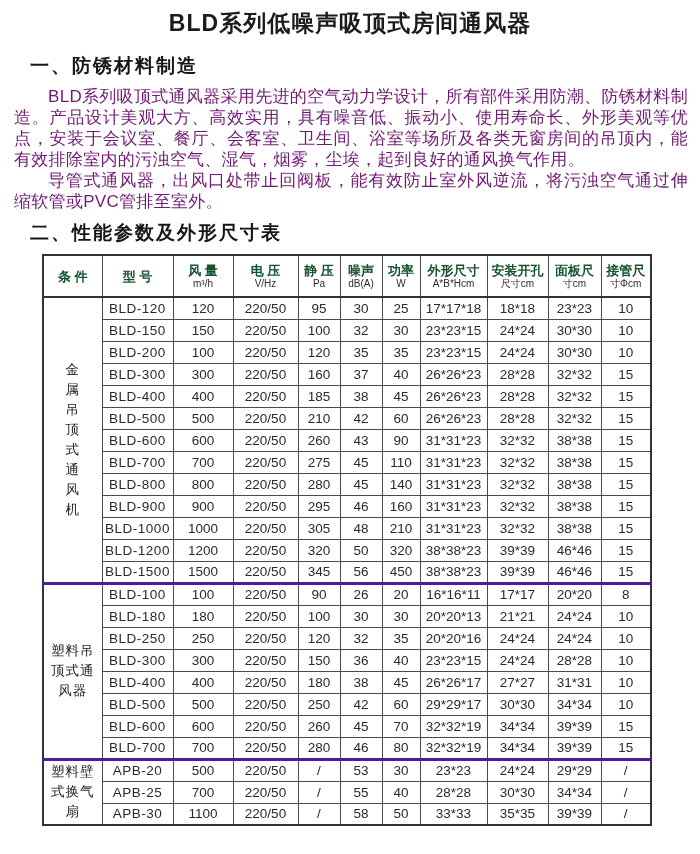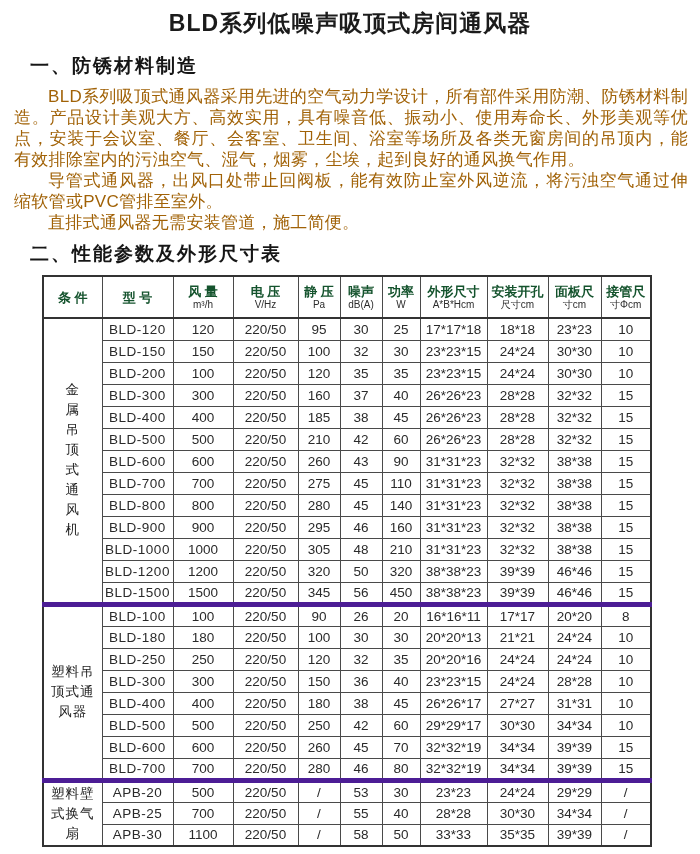--- a/index.html
+++ b/index.html
@@ -16,54 +16,53 @@
     letter-spacing: 1px;
     margin-bottom: 14px;
   }
   .sec-heading {
     font-size: 19px; font-weight: bold; color: #161616;
     margin: 8px 0 7px 30px; letter-spacing: 2px;
   }
   .para {
     margin: 0 12px 0 14px;
     font-size: 17px; line-height: 21px; letter-spacing: 0.3px;
-    text-align: justify; text-indent: 2em; color: #a16207;
+    text-align: justify; text-indent: 2em; color: #701a75;
   }
   .spec {
     border-collapse: collapse; table-layout: fixed;
     width: 608px; margin: 8px 0 0 42px;
     font-size: 13px; color: #2a2a2a;
   }
   .spec th, .spec td {
     border: 1px solid #4a4a4a;
     text-align: center; vertical-align: middle;
     padding: 0; overflow: hidden; white-space: nowrap;
   }
   .spec { border: 2px solid #333; }
   .spec thead th { height: 42px; border-bottom: 2px solid #333; font-weight: bold; }
   .spec tbody td { height: 22px; font-size: 13.5px; }
-  .spec tr.group-start td { border-top: 5px solid #4c1d95; }
+  .spec tr.group-start td { border-top: 3px solid #4c1d95; }
   .ht { font-size: 13px; line-height: 15px; color: #14532d; }
   .hu { font-size: 10px; line-height: 11px; font-weight: normal; color: #2c2c2c; }
   .group-label-cell { font-size: 13.5px; font-weight: normal; color: #1e1e1e; }
   .group-label-cell .gl-line { line-height: 20px; letter-spacing: 1px; }
   .model-cell { letter-spacing: 0.5px; }
 </style>
 </head>
 <body>
 
 <div class="page">
 
   <div class="doc-title">BLD系列低噪声吸顶式房间通风器</div>
 
   <div class="sec-heading">一、防锈材料制造</div>
 
   <p class="para">BLD系列吸顶式通风器采用先进的空气动力学设计，所有部件采用防潮、防锈材料制造。产品设计美观大方、高效实用，具有噪音低、振动小、使用寿命长、外形美观等优点，安装于会议室、餐厅、会客室、卫生间、浴室等场所及各类无窗房间的吊顶内，能有效排除室内的污浊空气、湿气，烟雾，尘埃，起到良好的通风换气作用。</p>
   <p class="para">导管式通风器，出风口处带止回阀板，能有效防止室外风逆流，将污浊空气通过伸缩软管或PVC管排至室外。</p>
-  <p class="para">直排式通风器无需安装管道，施工简便。</p>
 
   <div class="sec-heading">二、性能参数及外形尺寸表</div>
 
   <table class="spec">
     <colgroup>
       <col style="width:59px">
         <col style="width:71px">
         <col style="width:60px">
       <col style="width:65px">
         <col style="width:42px">

